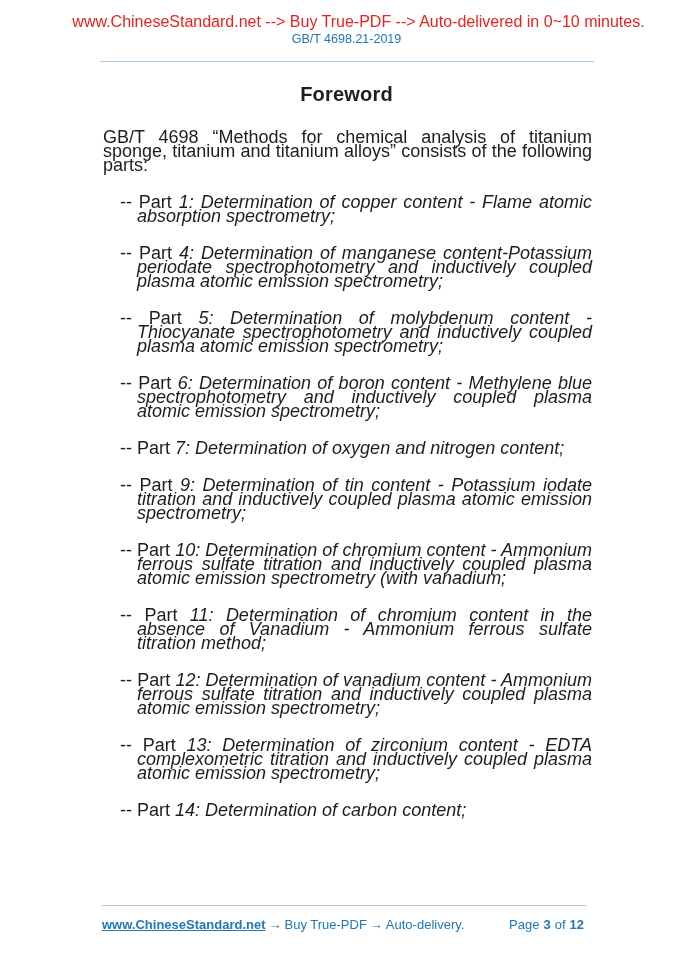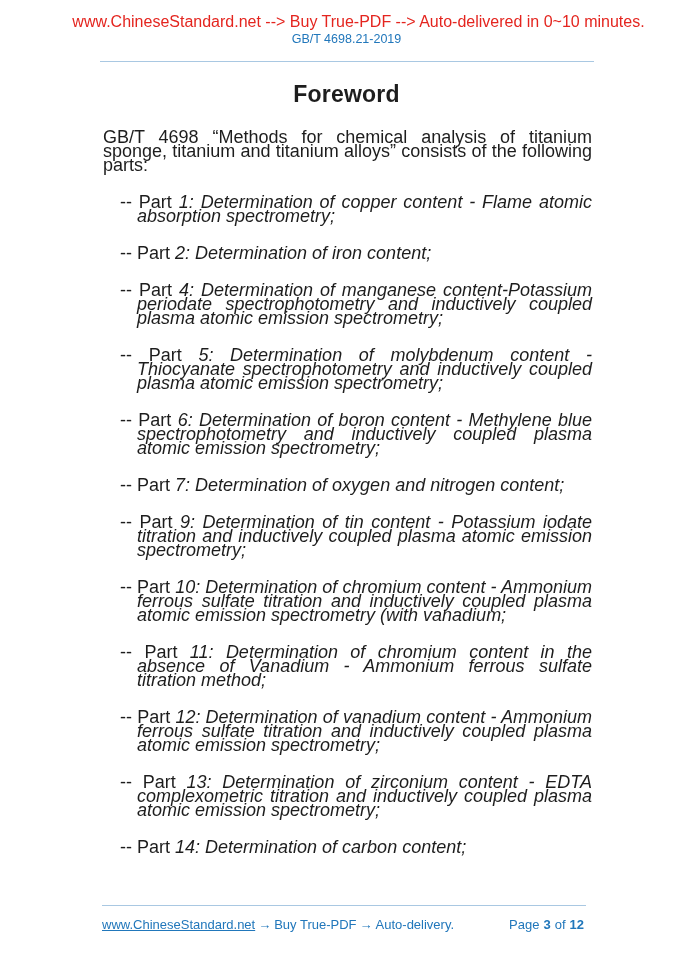--- a/index.html
+++ b/index.html
@@ -30,21 +30,21 @@
     margin-top:1px;
   }
   .top-rule{
     height:0;border-top:1px solid var(--rule);
     margin:14px 99px 0 100px;
   }
 
   
   .doc-title{
     text-align:center;
-    font-size:23px;font-weight:bold;
+    font-size:20px;font-weight:bold;
     margin-top:21px;line-height:22px;
     letter-spacing:0.2px;
   }
 
   
   .content{
     margin-left:103px;
     width:489px;
     font-size:18px;line-height:14px;
   }
@@ -70,20 +70,21 @@
     padding-top:11px;
     display:flex;justify-content:space-between;align-items:baseline;
     font-size:13px;color:var(--blue);
     white-space:nowrap;
   }
   .footer-left .sep{padding:0 3px;}
   .footer-link{
     color:var(--blue);
     text-decoration:underline;
     cursor:pointer;
+    font-weight:bold;
   }
   .page-indicator span{padding:0 2px;}
   .bold-num{font-weight:bold;}
 </style>
 </head>
 <body>
 
 <div class="page">
 
   <div class="header">
@@ -91,21 +92,20 @@
     <div class="std-number">GB/T 4698.21-2019</div>
     <div class="top-rule"></div>
   </div>
 
   <div class="doc-title">Foreword</div>
 
   <div class="content">
     <div class="intro">GB/T 4698 “Methods for chemical analysis of titanium sponge, titanium and titanium alloys” consists of the following parts:</div>
     <div class="parts-list">
         <div class="part-item"><span class="part-prefix">-- Part </span><span class="part-body">1: Determination of copper content - Flame atomic absorption spectrometry;</span></div>
-        <div class="part-item"><span class="part-prefix">-- Part </span><span class="part-body">2: Determination of iron content;</span></div>
         <div class="part-item"><span class="part-prefix">-- Part </span><span class="part-body">4: Determination of manganese content-Potassium periodate spectrophotometry and inductively coupled plasma atomic emission spectrometry;</span></div>
         <div class="part-item"><span class="part-prefix">-- Part </span><span class="part-body">5: Determination of molybdenum content - Thiocyanate spectrophotometry and inductively coupled plasma atomic emission spectrometry;</span></div>
         <div class="part-item"><span class="part-prefix">-- Part </span><span class="part-body">6: Determination of boron content - Methylene blue spectrophotometry and inductively coupled plasma atomic emission spectrometry;</span></div>
         <div class="part-item"><span class="part-prefix">-- Part </span><span class="part-body">7: Determination of oxygen and nitrogen content;</span></div>
         <div class="part-item"><span class="part-prefix">-- Part </span><span class="part-body">9: Determination of tin content - Potassium iodate titration and inductively coupled plasma atomic emission spectrometry;</span></div>
         <div class="part-item"><span class="part-prefix">-- Part </span><span class="part-body">10: Determination of chromium content - Ammonium ferrous sulfate titration and inductively coupled plasma atomic emission spectrometry (with vanadium;</span></div>
         <div class="part-item"><span class="part-prefix">-- Part </span><span class="part-body">11: Determination of chromium content in the absence of Vanadium - Ammonium ferrous sulfate titration method;</span></div>
         <div class="part-item"><span class="part-prefix">-- Part </span><span class="part-body">12: Determination of vanadium content - Ammonium ferrous sulfate titration and inductively coupled plasma atomic emission spectrometry;</span></div>
         <div class="part-item"><span class="part-prefix">-- Part </span><span class="part-body">13: Determination of zirconium content - EDTA complexometric titration and inductively coupled plasma atomic emission spectrometry;</span></div>
         <div class="part-item"><span class="part-prefix">-- Part </span><span class="part-body">14: Determination of carbon content;</span></div>

